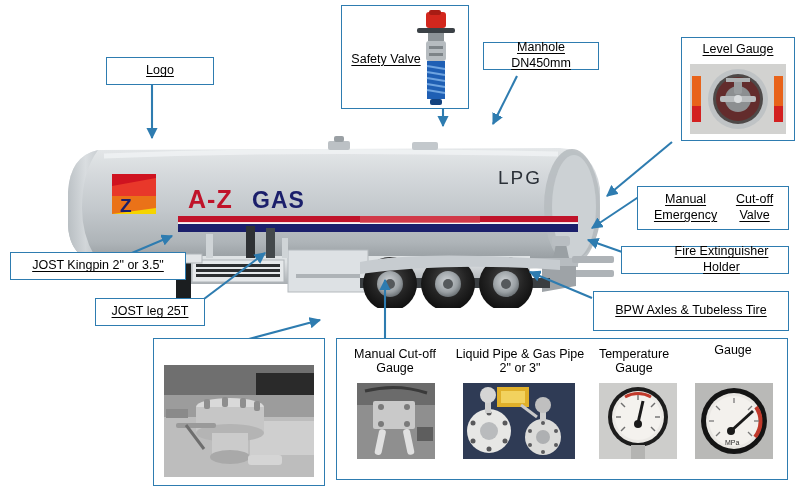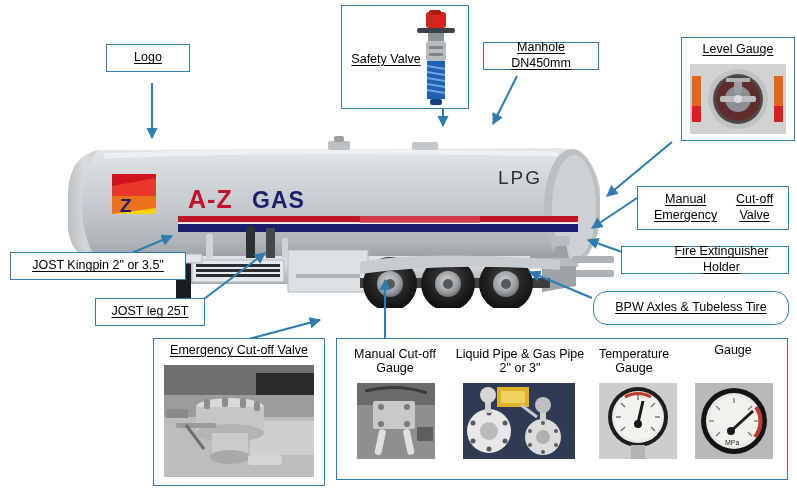--- a/index.html
+++ b/index.html
@@ -221,38 +221,38 @@
       <path d="M640 196 L592 228"></path>
       <path d="M625 253 L588 240"></path>
       <path d="M592 298 L530 272"></path>
       <path d="M120 258 L172 236"></path>
       <path d="M196 305 L265 253"></path>
       <path d="M245 340 L320 320"></path>
       <path d="M385 340 L385 280"></path>
     </g>
   </svg>
 
-  <div class="callout" style="left:106px;top:44px;width:84px;height:28px;">
+  <div class="callout" style="left:106px;top:57px;width:108px;height:28px;">
     <span>Logo</span>
   </div>
 
   <div class="callout" style="left:483px;top:42px;width:116px;height:28px;">
     <span>Manhole DN450mm</span>
   </div>
 
   <div class="callout two-line" style="left:637px;top:186px;width:152px;height:44px;flex-direction:row;">
     <span>Manual Emergency</span>
     <span>Cut-off Valve</span>
   </div>
 
   <div class="callout" style="left:621px;top:246px;width:168px;height:28px;padding-left:39px;">
     <span>Fire Extinguisher Holder</span>
   </div>
 
-  <div class="callout" style="left:593px;top:291px;width:196px;height:34px;border-radius:14px;">
+  <div class="callout" style="left:593px;top:291px;width:196px;height:40px;">
     <span>BPW Axles &amp; Tubeless Tire</span>
   </div>
 
   <div class="callout" style="left:10px;top:252px;width:176px;height:28px;">
     <span>JOST Kingpin 2" or 3.5"</span>
   </div>
 
   <div class="callout" style="left:95px;top:298px;width:110px;height:28px;">
     <span>JOST leg 25T</span>
   </div>
@@ -296,21 +296,20 @@
         <circle cx="48" cy="35" r="13" fill="#8c8f91"></circle>
         <rect x="30" y="32" width="36" height="6" rx="2" fill="#b9bdbf"></rect>
         <rect x="44" y="16" width="8" height="14" rx="2" fill="#9a9ea0"></rect>
         <rect x="36" y="14" width="24" height="4" fill="#aeb2b4"></rect>
         <circle cx="48" cy="35" r="4" fill="#d9dcde"></circle>
       </svg>
     </div>
   </div>
 
   <div class="panel" style="left:153px;top:338px;width:172px;height:148px;">
-    <div class="panel-title">Emergency Cut-off Valve</div>
     <div class="photo" style="left:10px;top:26px;width:150px;height:112px;">
       <svg width="150" height="112" viewBox="0 0 150 112">
         <rect x="0" y="0" width="150" height="112" fill="#9c9c9c"></rect>
         <rect x="0" y="0" width="150" height="30" fill="#6f6f6f"></rect>
         <rect x="92" y="8" width="58" height="22" fill="#2a2a2a"></rect>
         <rect x="0" y="52" width="150" height="60" fill="#bdbdbd"></rect>
         <rect x="86" y="56" width="64" height="34" fill="#cfcfcf"></rect>
         <ellipse cx="66" cy="42" rx="34" ry="9" fill="#d9d9d9"></ellipse>
         <rect x="32" y="42" width="68" height="26" fill="#c6c6c6"></rect>
         <ellipse cx="66" cy="68" rx="34" ry="9" fill="#b4b4b4"></ellipse>

